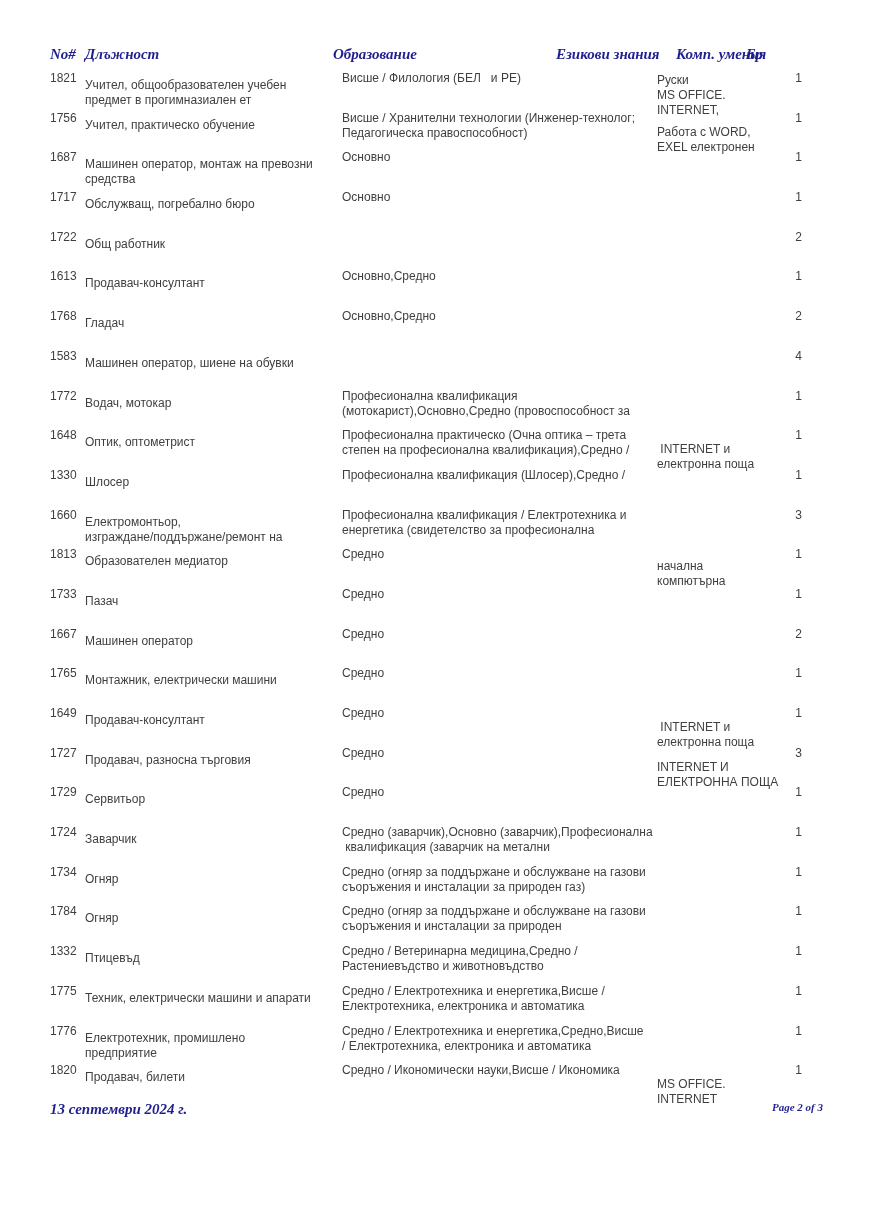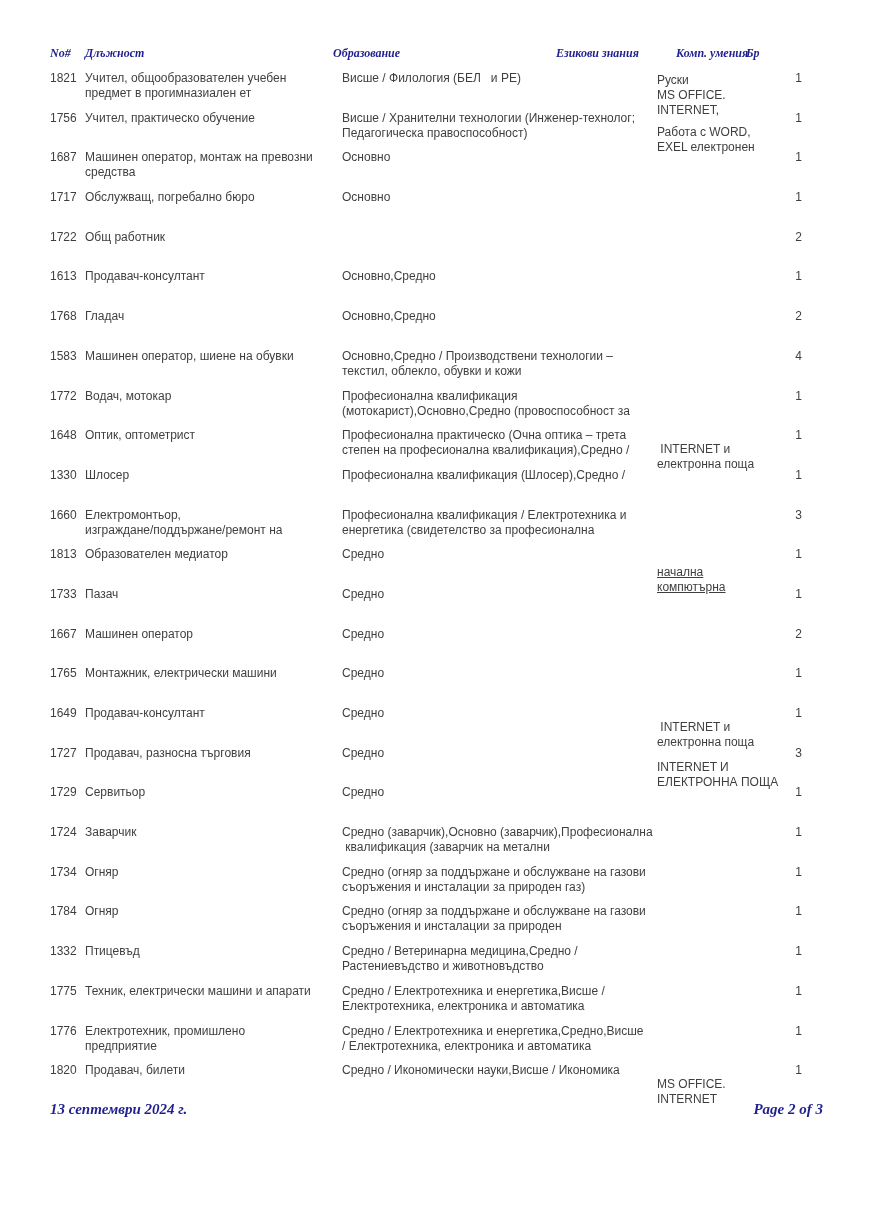--- a/index.html
+++ b/index.html
@@ -8,43 +8,43 @@
     width:870px;height:1230px;
     background:#ffffff;
     font-family:"Liberation Sans","DejaVu Sans",sans-serif;
     color:#3f3f3f;
     overflow:hidden;
   }
   .col-head{
     position:absolute;top:46px;
     font-family:"Liberation Serif","DejaVu Serif",serif;
     font-weight:bold;font-style:italic;
-    font-size:12px;color:var(--accent,#1f1f8f);
+    font-size:15px;color:var(--accent,#1f1f8f);
     white-space:pre;
   }
   .rows{position:absolute;top:71px;left:0;width:870px;}
   .row{position:relative;height:39.7px;}
   .cell{position:absolute;top:0;font-size:12px;line-height:15px;}
   .line{white-space:pre;}
   .c-no{left:50px;width:34px;}
-  .c-pos{left:85px;width:250px;}
+  .c-pos{left:85px;width:250px;margin-top:7px;}
   .c-edu{left:342px;width:325px;}
   .c-skill{left:657px;width:135px;}
   .c-count{left:765px;width:37px;text-align:right;}
   .footer-date{
     position:absolute;top:1101px;left:50px;
     font-family:"Liberation Serif","DejaVu Serif",serif;
     font-weight:bold;font-style:italic;
     font-size:15px;color:var(--accent,#1f1f8f);
   }
   .footer-page{
     position:absolute;top:1101px;right:47px;
     font-family:"Liberation Serif","DejaVu Serif",serif;
     font-weight:bold;font-style:italic;
-    font-size:15px;color:var(--accent,#1f1f8f);
+    font-size:11px;color:var(--accent,#1f1f8f);
   }
 </style>
 </head>
 <body>
 
 <div class="page">
 
   <span class="col-head" style="left:50px">No#</span>
   <span class="col-head" style="left:85px">Длъжност</span>
   <span class="col-head" style="left:333px">Образование</span>
@@ -136,24 +136,20 @@
         <div class="cell c-edu">
           <div class="line">Основно,Средно</div>
         </div>
         <div class="cell c-count">2</div>
       </div>
       <div class="row">
         <div class="cell c-no">1583</div>
         <div class="cell c-pos">
           <div class="line">Машинен оператор, шиене на обувки</div>
         </div>
-        <div class="cell c-edu">
-          <div class="line">Основно,Средно / Производствени технологии –</div>
-          <div class="line">текстил, облекло, обувки и кожи</div>
-        </div>
         <div class="cell c-count">4</div>
       </div>
       <div class="row">
         <div class="cell c-no">1772</div>
         <div class="cell c-pos">
           <div class="line">Водач, мотокар</div>
         </div>
         <div class="cell c-edu">
           <div class="line">Професионална квалификация</div>
           <div class="line">(мотокарист),Основно,Средно (провоспособност за</div>
@@ -200,21 +196,21 @@
         <div class="cell c-count">3</div>
       </div>
       <div class="row">
         <div class="cell c-no">1813</div>
         <div class="cell c-pos">
           <div class="line">Образователен медиатор</div>
         </div>
         <div class="cell c-edu">
           <div class="line">Средно</div>
         </div>
-        <div class="cell c-skill" style="top: 18px; text-decoration: underline;">
+        <div class="cell c-skill" style="top: 12px;">
           <div>
             <div class="line">начална</div>
             <div class="line">компютърна</div>
           </div>
         </div>
         <div class="cell c-count">1</div>
       </div>
       <div class="row">
         <div class="cell c-no">1733</div>
         <div class="cell c-pos">

